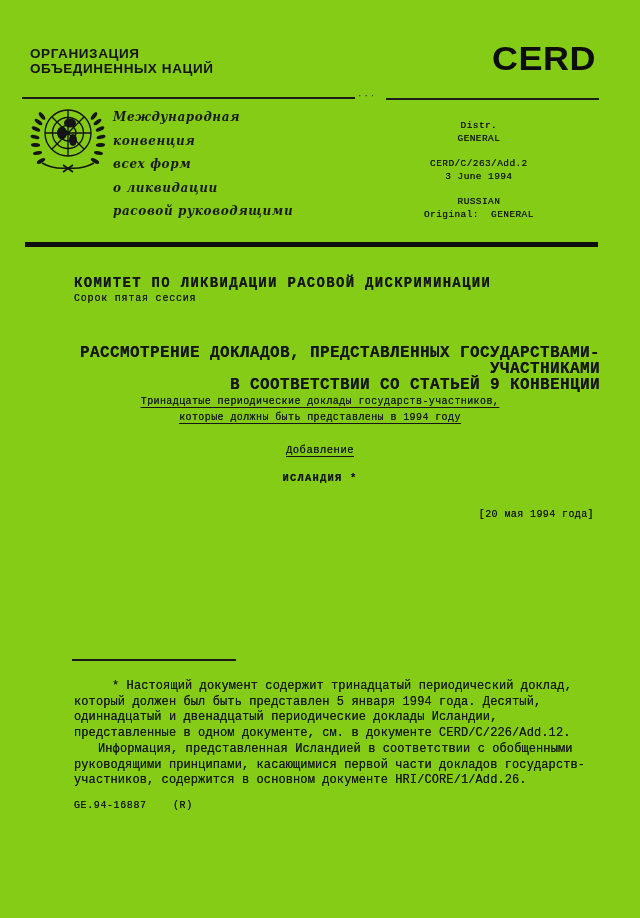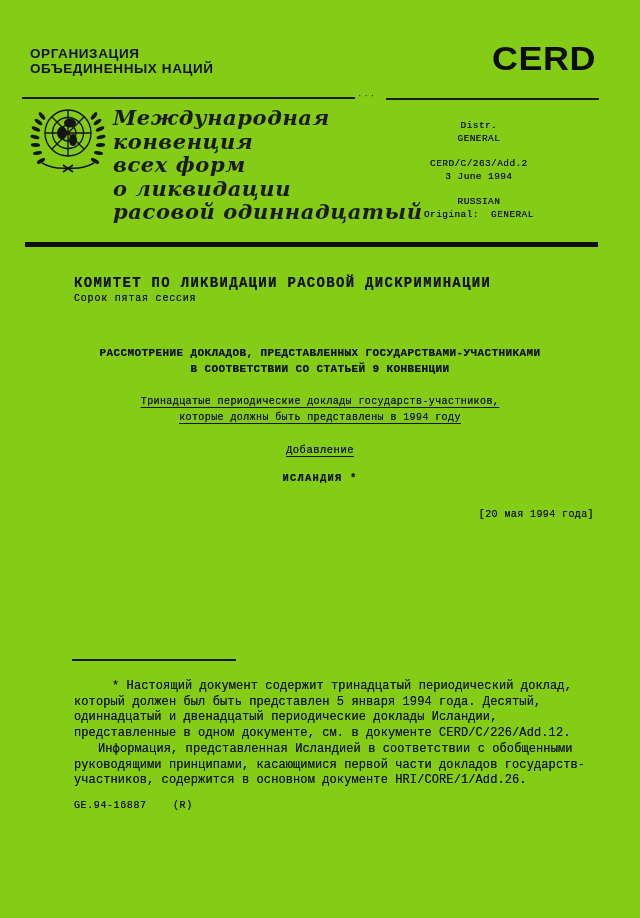--- a/index.html
+++ b/index.html
@@ -38,37 +38,37 @@
   .rule-thin-left{left:22px;top:97px;width:333px;}
   .rule-thin-right{left:386px;top:98px;width:213px;height:1.5px;}
   .rule-dots{left:357px;top:91px;font-size:9px;letter-spacing:1px;color:#333;}
 
   
   .emblem{left:29px;top:106px;}
   .conv-title{
     left:113px;top:106px;
     font-family:"DejaVu Serif","Liberation Serif",serif;
     font-style:italic;font-weight:700;
-    font-size:21px;line-height:23.5px;
+    font-size:12px;line-height:23.5px;
     letter-spacing:.6px;color:#1b1b1b;
   }
   .info-block{
     left:424px;top:120px;
     font-size:9.5px;line-height:12.5px;letter-spacing:.4px;
   }
   .info-group{margin-bottom:13px;text-align:center;}
   .pre{white-space:pre;}
 
   
   .rule-thick{left:25px;top:242px;width:573px;height:4.5px;background:#0f0f0f;}
   .committee{left:74px;top:275px;font-size:14px;font-weight:700;letter-spacing:1.3px;}
   .session{left:74px;top:293px;font-size:10px;letter-spacing:.8px;}
 
   .center-col{left:40px;width:560px;text-align:center;}
-  .main-title{top:345px;font-size:11px;font-weight:700;letter-spacing:.4px;line-height:16px;}
+  .main-title{top:345px;font-size:16px;font-weight:700;letter-spacing:.4px;line-height:16px;text-align:right;}
   .subtitle{top:394px;font-size:10px;letter-spacing:.4px;line-height:16px;}
   .subtitle .u,.addendum .u{
     text-decoration:underline;text-underline-offset:2.5px;text-decoration-thickness:1px;
   }
   .addendum{top:444px;font-size:10.5px;letter-spacing:.5px;}
   .country{top:472px;font-size:10.5px;font-weight:700;letter-spacing:1.2px;}
   .date-received{top:509px;right:46px;font-size:10px;letter-spacing:.4px;}
 
   
   .fn-rule{left:72px;top:659px;width:164px;height:2px;background:#1a1a1a;}
@@ -127,21 +127,21 @@
         <path d="M13 57 C22 62 30 63 39 62 C48 63 56 62 65 57"></path>
       </g>
     </svg>
   </div>
 
   <div class="abs conv-title">
     <div>Международная</div>
     <div>конвенция</div>
     <div>всех форм</div>
     <div>о ликвидации</div>
-    <div>расовой одиннадцатый</div>
+    <div>расовой руководящими</div>
   </div>
 
   <div class="abs info-block tw">
     <div class="info-group">
       <div>Distr.</div>
       <div>GENERAL</div>
     </div>
     <div class="info-group">
       <div>CERD/C/263/Add.2</div>
       <div>3 June 1994</div>

